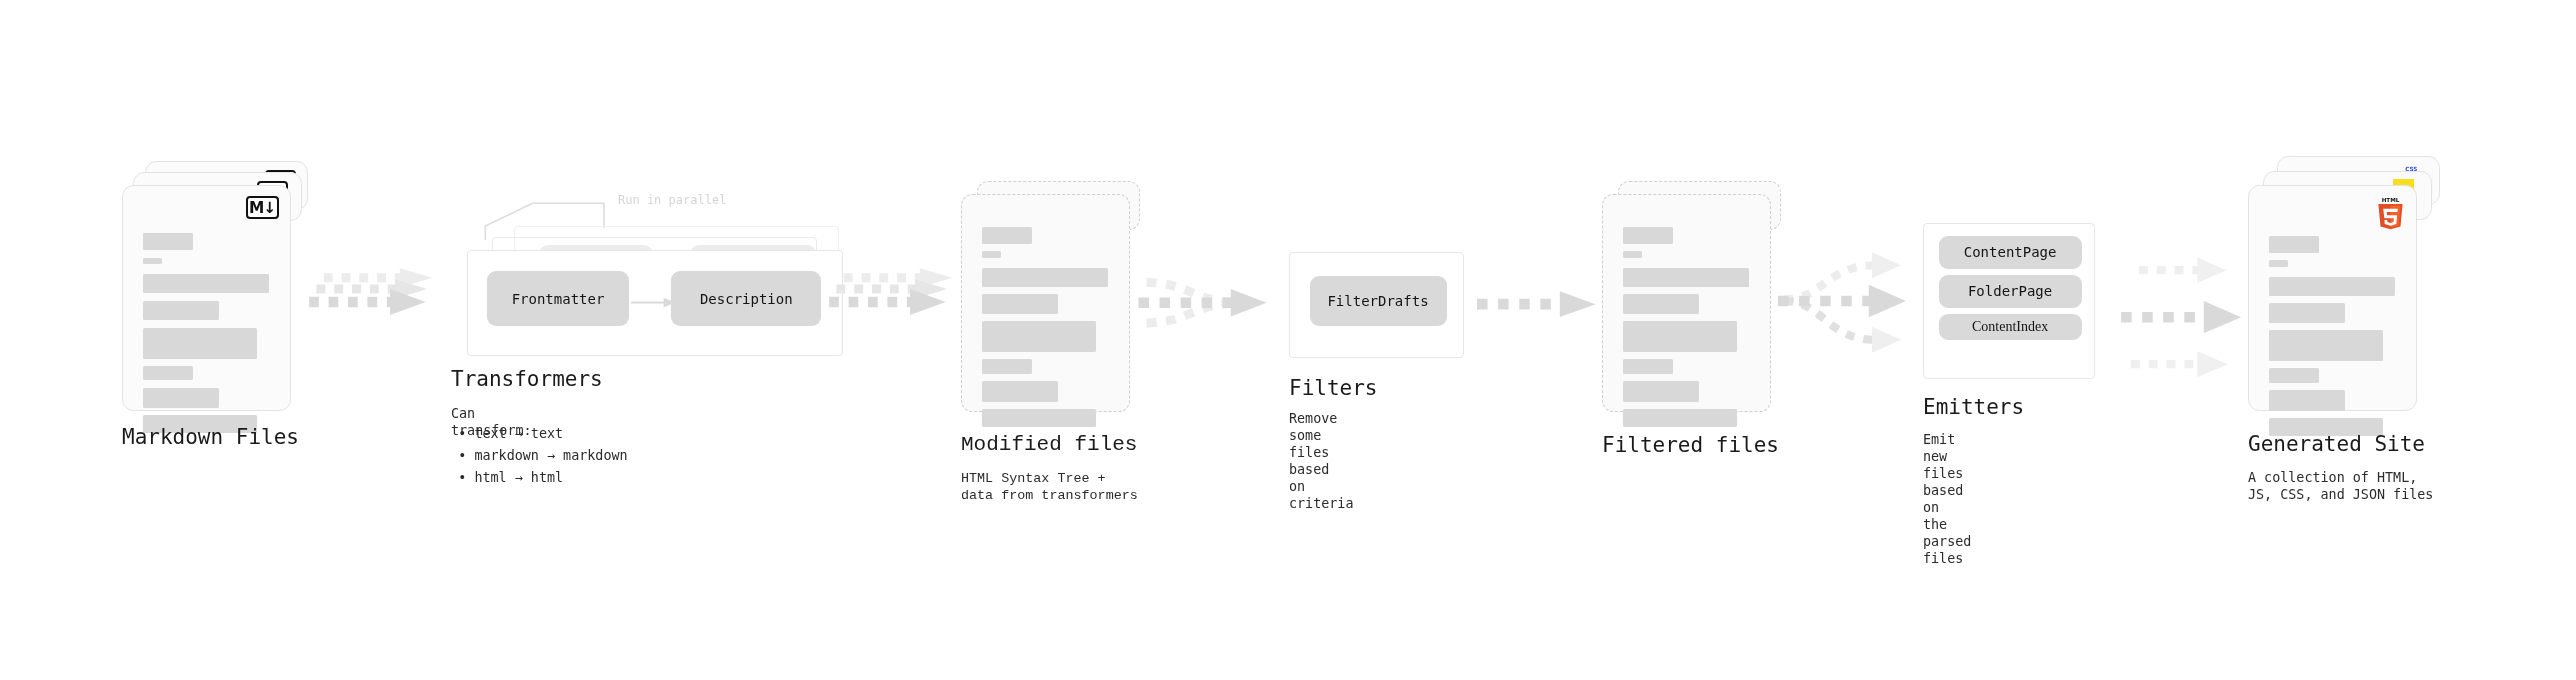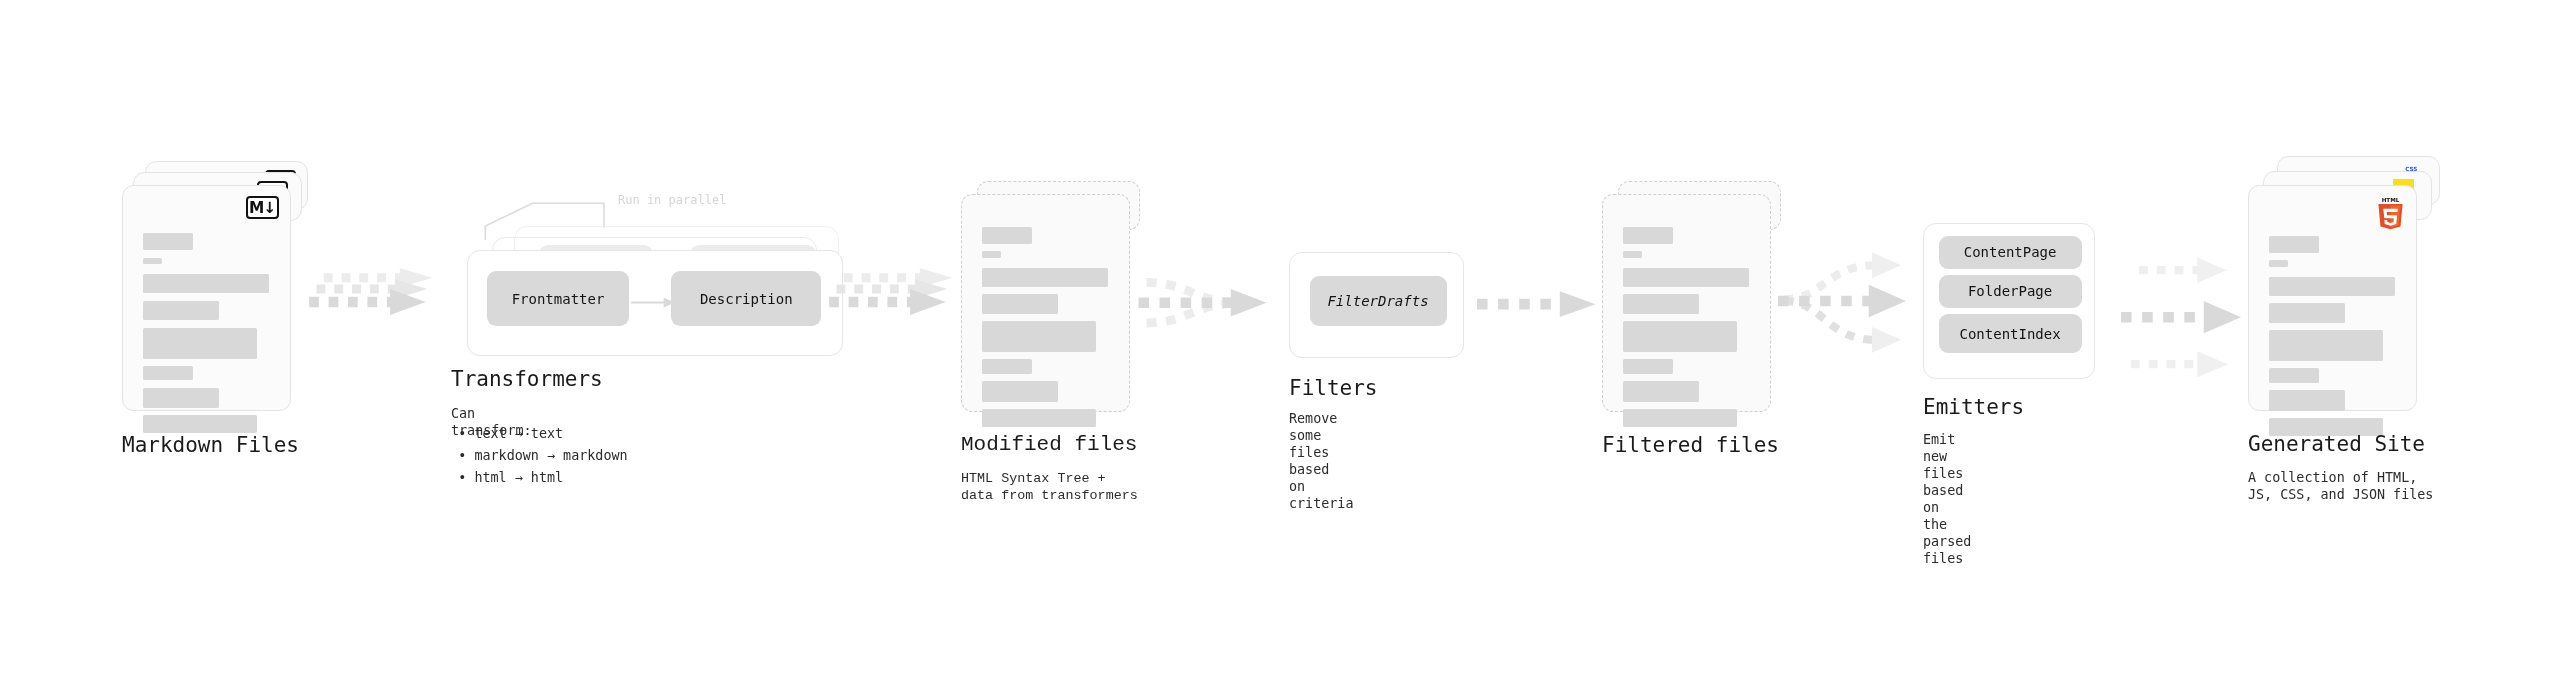--- a/index.html
+++ b/index.html
@@ -70,21 +70,21 @@
     font-size: 13.4px;
     color: #2b2b2b;
     line-height: 17px;
     white-space: pre-line;
   }
 
   
   .panel {
     position: absolute;
     border: 1.6px solid #e6e6e6;
-    border-radius: 13px;
+    border-radius: 4px;
     background: #ffffff;
   }
   .panel.ghost { background: transparent; }
   .chip {
     position: absolute;
     background: #d9d9d9;
     border-radius: 9px;
     display: flex; align-items: center; justify-content: center;
     font-size: 14px;
     color: #141414;
@@ -126,21 +126,21 @@
           <div class="bar" style="width:19.5px;  height:6.5px;  margin-bottom:9.8px;"></div>
           <div class="bar" style="width:126px; height:19.5px;"></div>
           <div class="bar" style="width:76px;  height:19.5px;"></div>
           <div class="bar" style="width:114px; height:31px;"></div>
           <div class="bar" style="width:50px;  height:14.6px;"></div>
           <div class="bar" style="width:76px;  height:20.3px;"></div>
           <div class="bar" style="width:114px; height:18px;"></div>
         </div>
       </div>
     </div>
-    <div class="title" style="left:0px; top:272px;">Markdown Files</div>
+    <div class="title" style="left:0px; top:264px;">Markdown Files</div>
   </div>
 
   <svg style="left:309px; top:268px; width:146px; height:89px;" viewBox="0 0 180 110" width="146" height="89">
     <g stroke="#ececec" stroke-width="11" stroke-dasharray="11 11" fill="none">
       <line x1="18" y1="12" x2="118" y2="12"></line>
     </g>
     <polygon points="112,0 152,12 112,24" fill="#ececec"></polygon>
     <g stroke="#e6e6e6" stroke-width="11" stroke-dasharray="11 11" fill="none">
       <line x1="9" y1="26" x2="112" y2="26"></line>
     </g>
@@ -246,21 +246,21 @@
       <path d="M 10 8 C 60 8, 70 32, 118 32"></path>
       <path d="M 10 58 C 60 58, 70 34, 118 34"></path>
     </g>
     <g stroke="#d9d9d9" stroke-width="13" stroke-dasharray="13 13" fill="none">
       <line x1="0" y1="33" x2="120" y2="33"></line>
     </g>
     <polygon points="114,16 158,33 114,50" fill="#d9d9d9"></polygon>
   </svg>
 
   <div class="node" style="left:1289px; top:252px;">
-    <div class="panel" style="left:0px; top:0px; width:175px; height:106px;font-style:italic;">
+    <div class="panel" style="left:0px; top:0px; width:175px; height:106px;">
       <div class="chip" style="left:19.5px; top:23px; width:137px; height:50px;">FilterDrafts</div>
     </div>
     <div class="title" style="left:0px; top:124px;">Filters</div>
     <div class="subtitle" style="left:0px; top:158px;">Remove some files based
 on criteria</div>
   </div>
 
   <svg style="left:1477px; top:291px; width:138px; height:49px;" viewBox="0 0 170 60" width="138" height="49">
     <g stroke="#d9d9d9" stroke-width="13" stroke-dasharray="13 13" fill="none">
       <line x1="0" y1="16" x2="108" y2="16"></line>
@@ -299,21 +299,21 @@
     <g stroke="#d9d9d9" stroke-width="13" stroke-dasharray="13 13" fill="none">
       <line x1="0" y1="70" x2="118" y2="70"></line>
     </g>
     <polygon points="112,50 158,70 112,90" fill="#d9d9d9"></polygon>
   </svg>
 
   <div class="node" style="left:1923px; top:223px;">
     <div class="panel" style="left:0px; top:0px; width:172px; height:156px;">
       <div class="chip" style="left:14.6px; top:12.2px; width:143px; height:32.5px;">ContentPage</div>
       <div class="chip" style="left:14.6px; top:51px; width:143px; height:32.5px;">FolderPage</div>
-      <div class="chip" style="left:14.6px; top:90px; width:143px; height:39px;">ContentIndex</div>
+      <div class="chip" style="left:14.6px; top:90px; width:143px; height:26px;font-family:Liberation Serif, serif;">ContentIndex</div>
     </div>
     <div class="title" style="left:0px; top:172px;">Emitters</div>
     <div class="subtitle" style="left:0px; top:208px;">Emit new files based on
 the parsed files</div>
   </div>
 
   <svg style="left:2113px; top:244px; width:154px; height:122px;" viewBox="0 0 190 150" width="154" height="122">
     <g stroke="#efefef" stroke-width="10" stroke-dasharray="11 11" fill="none">
       <line x1="32" y1="32" x2="110" y2="32"></line>
     </g>

